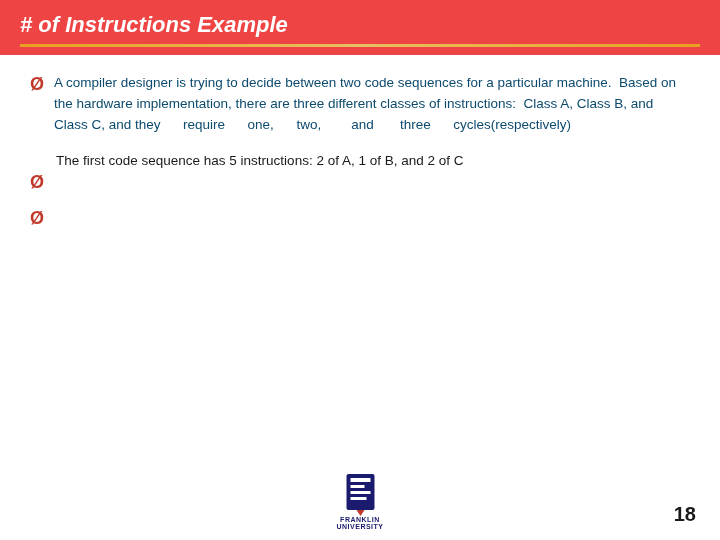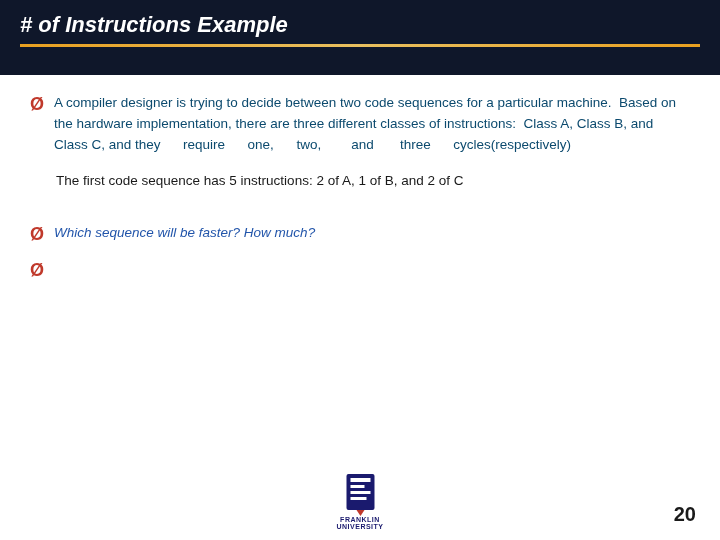--- a/index.html
+++ b/index.html
@@ -18,22 +18,22 @@
 
     .slide {
       width: 720px;
       height: 540px;
       background: #ffffff;
       padding: 0;
       position: relative;
     }
 
     .header {
-      background: #0f172a;
-      padding: 12px 20px 28px 20px;
+      background: #ef4444;
+      padding: 12px 20px 8px 20px;
       position: relative;
     }
 
     .header-title {
       color: #ffffff;
       font-size: 22px;
       font-weight: bold;
       font-style: italic;
     }
 
@@ -64,21 +64,21 @@
 
     .bullet-text {
       font-size: 13.5px;
       line-height: 1.55;
       color: #0c4a6e;
     }
 
     .code-sequences {
       margin-left: 0;
       margin-top: 12px;
-      margin-bottom: 32px;
+      margin-bottom: 0;
       padding-left: 26px;
     }
 
     .code-line {
       font-size: 13.5px;
       line-height: 1.6;
       color: #1a1a1a;
       font-family: Arial, sans-serif;
     }
 
@@ -139,21 +139,20 @@
         A compiler designer is trying to decide between two code sequences for a particular machine.&nbsp; Based on the hardware implementation, there are three different classes of instructions:&nbsp; Class A, Class B, and Class C, and they &nbsp;&nbsp;&nbsp;&nbsp; require &nbsp;&nbsp;&nbsp;&nbsp; one, &nbsp;&nbsp;&nbsp;&nbsp; two, &nbsp;&nbsp;&nbsp;&nbsp;&nbsp;&nbsp; and &nbsp;&nbsp;&nbsp;&nbsp;&nbsp; three &nbsp;&nbsp;&nbsp;&nbsp; cycles(respectively)
       </span>
     </div>
 
     <div class="code-sequences">
       <div class="code-line">The first code sequence has 5 instructions:   2 of A, 1 of B, and 2 of C</div>
     </div>
 
     <div class="bullet-item">
       <span class="bullet-arrow">Ø</span>
-      <span class="question-text">Which sequence will be faster?  How much?</span>
     </div>
 
     <div class="bullet-item">
       <span class="bullet-arrow">Ø</span>
     </div>
 
   </div>
 
   <div class="logo-area">
     <svg class="logo-icon" viewBox="0 0 36 44" xmlns="http://www.w3.org/2000/svg">
@@ -161,15 +160,15 @@
       <rect x="8" y="6" width="20" height="4" fill="#ffffff"></rect>
       <rect x="8" y="13" width="14" height="3" fill="#ffffff"></rect>
       <rect x="8" y="19" width="20" height="3" fill="#ffffff"></rect>
       <rect x="8" y="25" width="16" height="3" fill="#ffffff"></rect>
       <polygon points="14,38 18,44 22,38" fill="#c0392b"></polygon>
     </svg>
     <div class="logo-text">FRANKLIN</div>
     <div class="logo-text">UNIVERSITY</div>
   </div>
 
-  <div class="page-number">20</div>
+  <div class="page-number">18</div>
 
 </div>
 
 </body></html>

